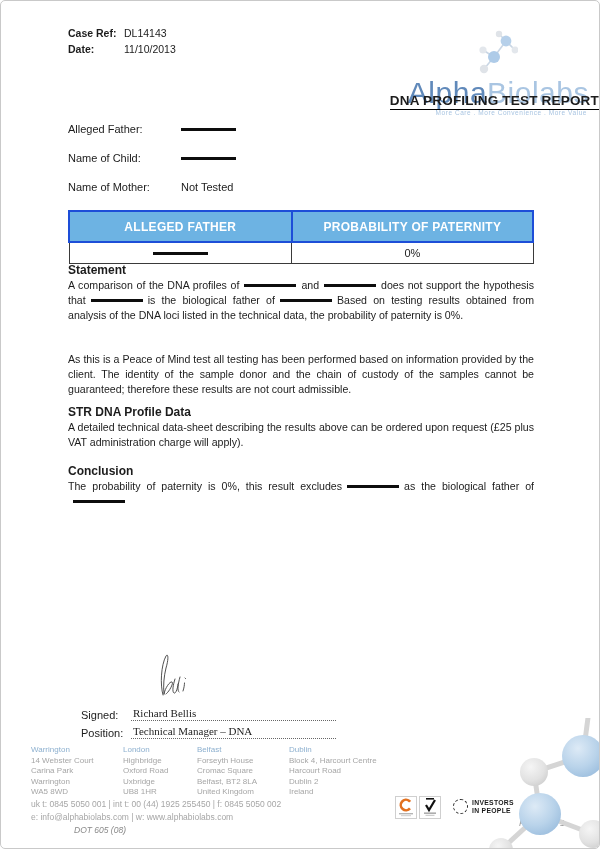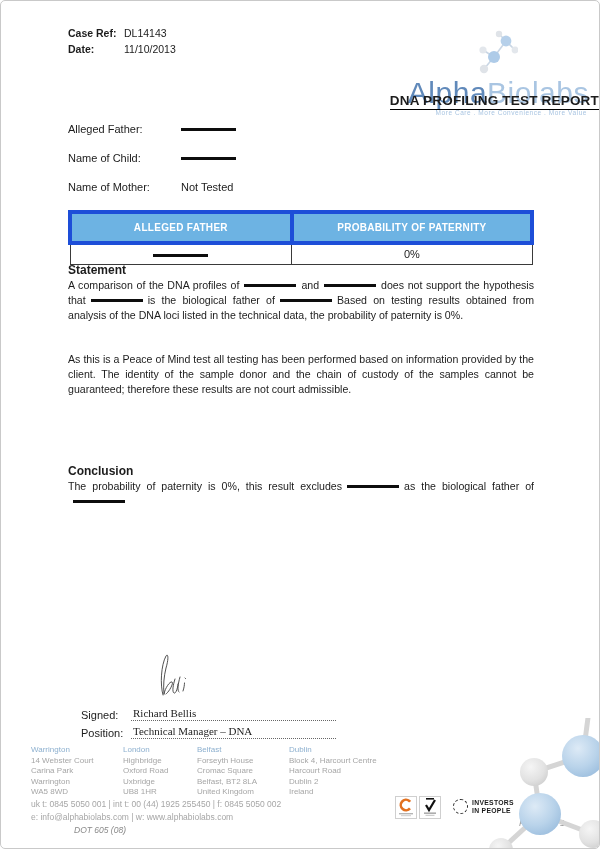--- a/index.html
+++ b/index.html
@@ -30,22 +30,22 @@
   
   .fields { position:absolute; top:119px; left:67px; right:67px; font-size:11px; }
   .field-row { height:18px; margin-bottom:11px; display:flex; align-items:center; }
   .field-row .flbl { font-weight:normal; width:113px; flex:none; }
   .redact { display:inline-block; width:55px; height:3px; background:#0d0d0d; vertical-align:middle; }
   .redact.inline { width:52px; margin:0 5px; position:relative; top:-1px; }
 
   
   .result-table { position:absolute; top:209px; left:67px; width:466px; border-collapse:collapse; }
   .result-table th {
-    background:#6db3e3; color:#fff; font-size:10px; font-weight:bold; letter-spacing:0.3px;
-    border:4px solid #1d4ed8; height:31px; text-align:center;
+    background:#6db3e3; color:#fff; font-size:12px; font-weight:bold; letter-spacing:0.3px;
+    border:2px solid #1d4ed8; height:31px; text-align:center;
   }
   .result-table td { border:1px solid #3a3a3a; height:21px; text-align:center; font-size:11px; }
   .result-table .col1 { width:48%; } .result-table .col2 { width:52%; }
 
   
   .sec { position:absolute; left:67px; width:466px; font-size:10.6px; line-height:15px; }
   .sec h3 { font-size:12px; font-weight:bold; margin-bottom:0px; }
   .sec p { text-align:justify; }
   .sec-statement { top:262px; }
   .sec-peace { top:351px; }
@@ -150,20 +150,24 @@
 
   <div class="sec sec-statement">
     <h3>Statement</h3>
     <p><span>A comparison of the DNA profiles of</span><span class="redact inline"></span><span>and</span><span class="redact inline"></span><span>does not support the hypothesis that</span><span class="redact inline"></span><span>is the biological father of</span><span class="redact inline"></span><span>Based on testing results obtained from analysis of the DNA loci listed in the technical data, the probability of paternity is 0%.</span></p>
   </div>
 
   <div class="sec sec-peace">
     <p>As this is a Peace of Mind test all testing has been performed based on information provided by the client. The identity of the sample donor and the chain of custody of the samples cannot be guaranteed; therefore these results are not court admissible.</p>
   </div>
 
+  <div class="sec sec-str">
+    <h3>STR DNA Profile Data</h3>
+    <p>A detailed technical data-sheet describing the results above can be ordered upon request (£25 plus VAT administration charge will apply).</p>
+  </div>
 
   <div class="sec sec-conclusion">
     <h3>Conclusion</h3>
     <p><span>The probability of paternity is 0%, this result excludes</span><span class="redact inline"></span><span>as the biological father of</span><span class="redact inline"></span></p>
   </div>
 
   <div class="sig-block">
     <svg class="sig-scribble" width="45" height="50" viewBox="0 0 45 50">
       <g fill="none" stroke="#3d3d3d" stroke-width="0.9" stroke-linecap="round">
         <path d="M10,44 C7,34 8,14 13,5 C15,2 16,7 13,17 C11,25 10,35 11,43"></path>

